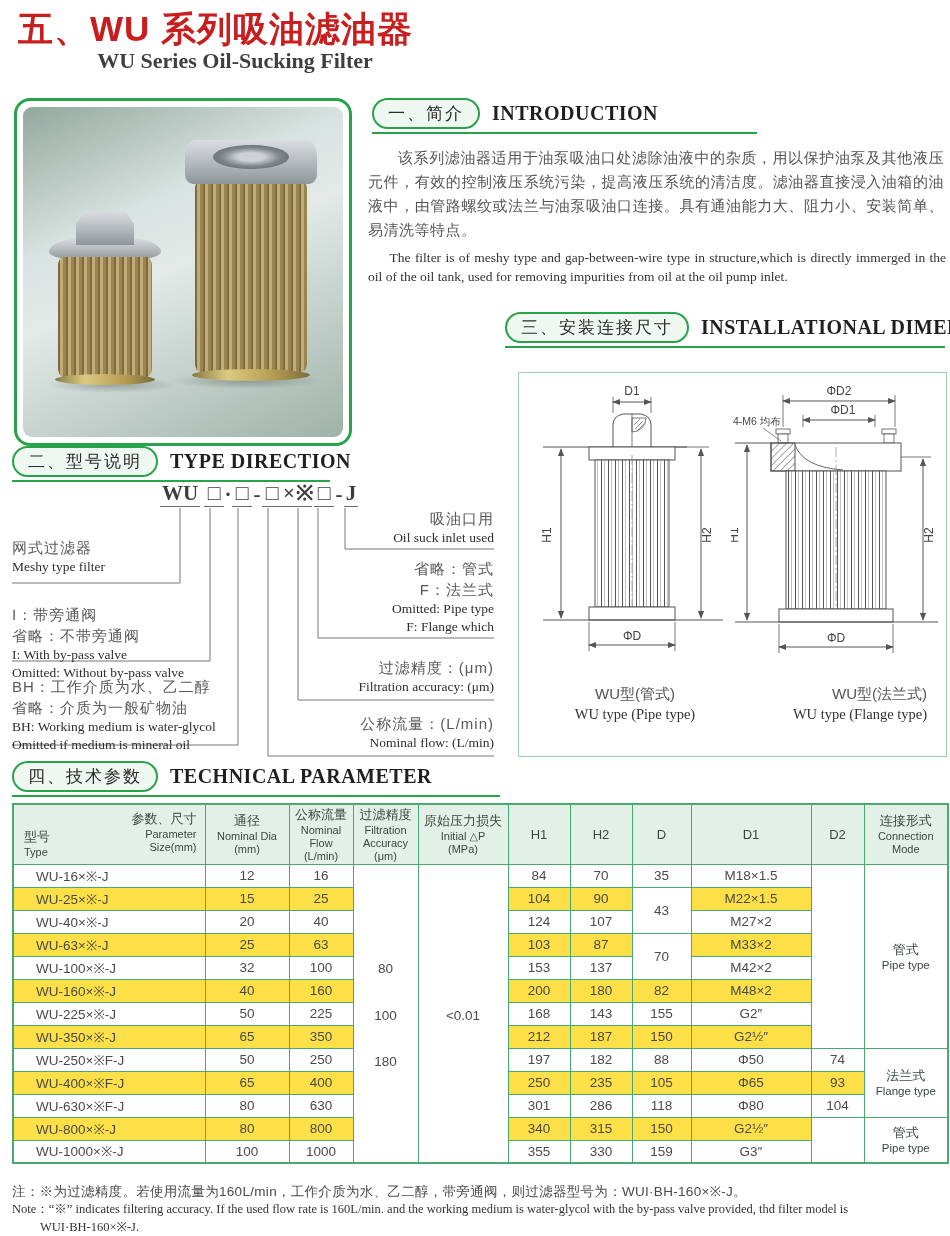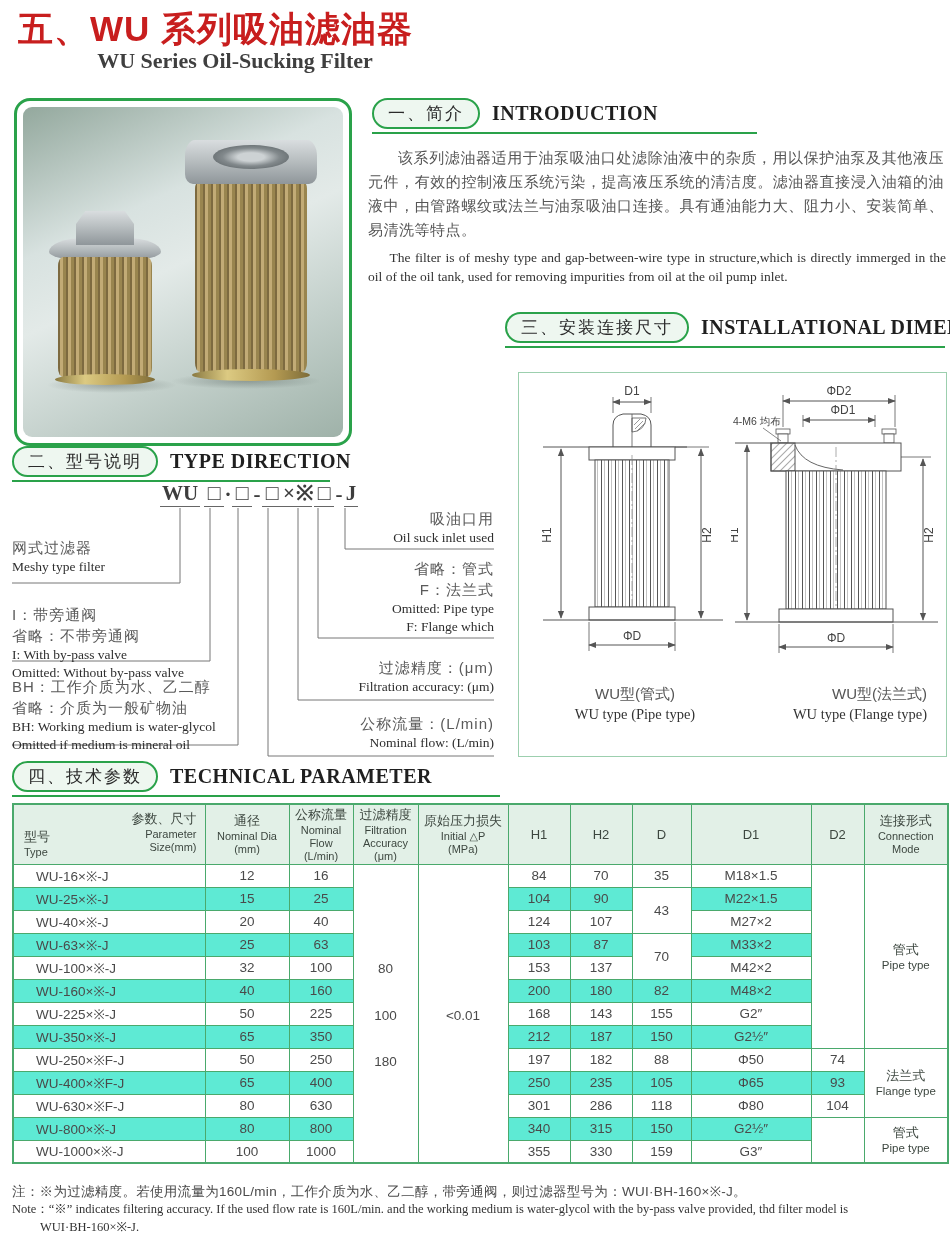--- a/index.html
+++ b/index.html
@@ -57,21 +57,21 @@
   
   .param-table{position:absolute;left:12px;top:803px;width:935px;border-collapse:collapse;
                table-layout:fixed;border:2px solid #4aa96c;}
   .param-table td,.param-table th{border:1px solid #4aa96c;padding:0;vertical-align:middle;
                font-size:13.5px;color:#4a4a4a;text-align:center;overflow:hidden;}
   .param-table tr{height:23px;}
   tr.hd{height:60px;}
   tr.hd th{background:#e2f0e7;font-weight:normal;}
   .hcn{font-size:13px;color:#3c463f;}
   .hen{font-size:11px;color:#3c463f;line-height:13px;}
-  tr.g td{background:#5eead4;}
+  tr.g td{background:#fde047;}
   td.mg{background:#ffffff !important;position:relative;}
   td.cm{text-align:left;padding-left:22px;}
   .diag{position:relative;background:#e2f0e7;
         background-image:linear-gradient(to bottom right,rgba(0,0,0,0) 49.7%,#4aa96c 49.7%,#4aa96c 50.4%,rgba(0,0,0,0) 50.4%);}
   .diag .tr-lab{position:absolute;right:8px;top:5px;text-align:right;}
   .diag .bl-lab{position:absolute;left:10px;bottom:5px;text-align:left;}
   .fl-val{position:absolute;left:0;width:100%;text-align:center;transform:translateY(-50%);}
   .conn-cell .hcn{font-size:13px;}
   .conn-cell .hen{font-size:11.5px;}
 

